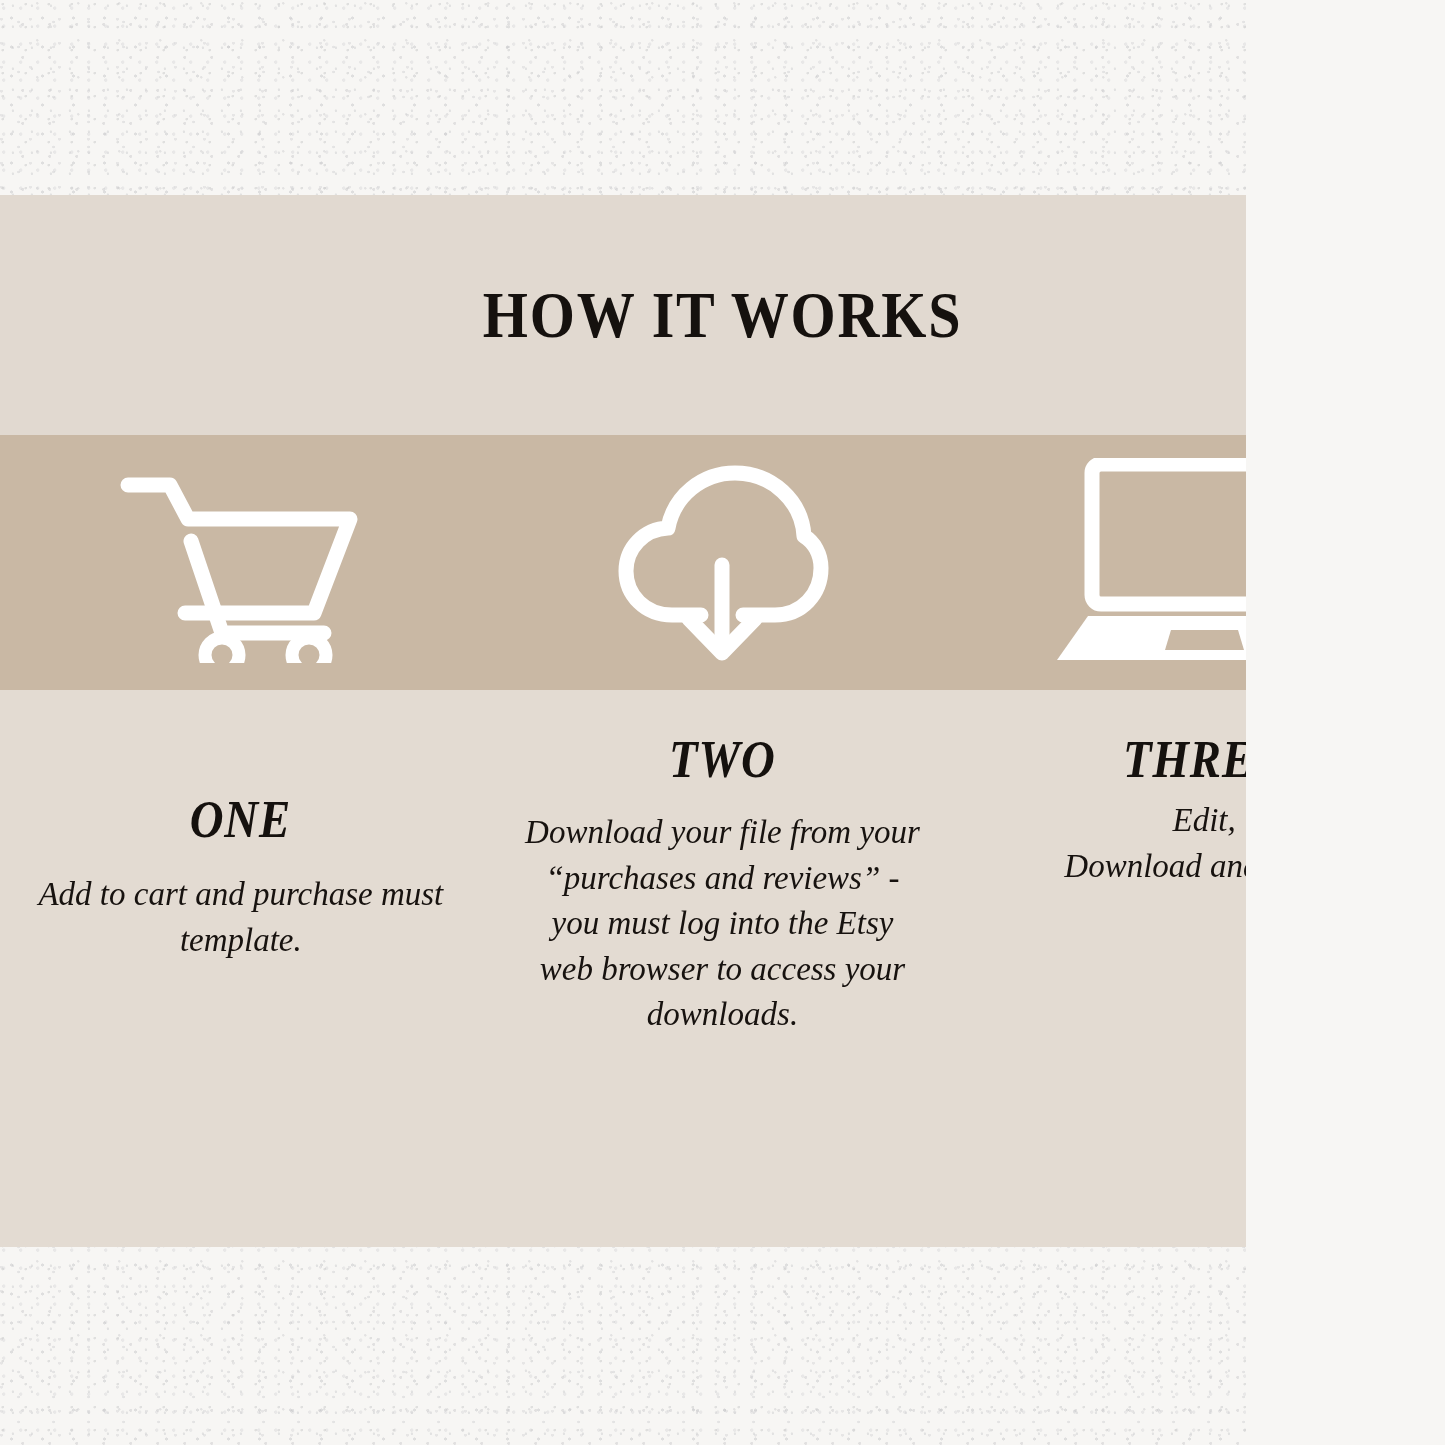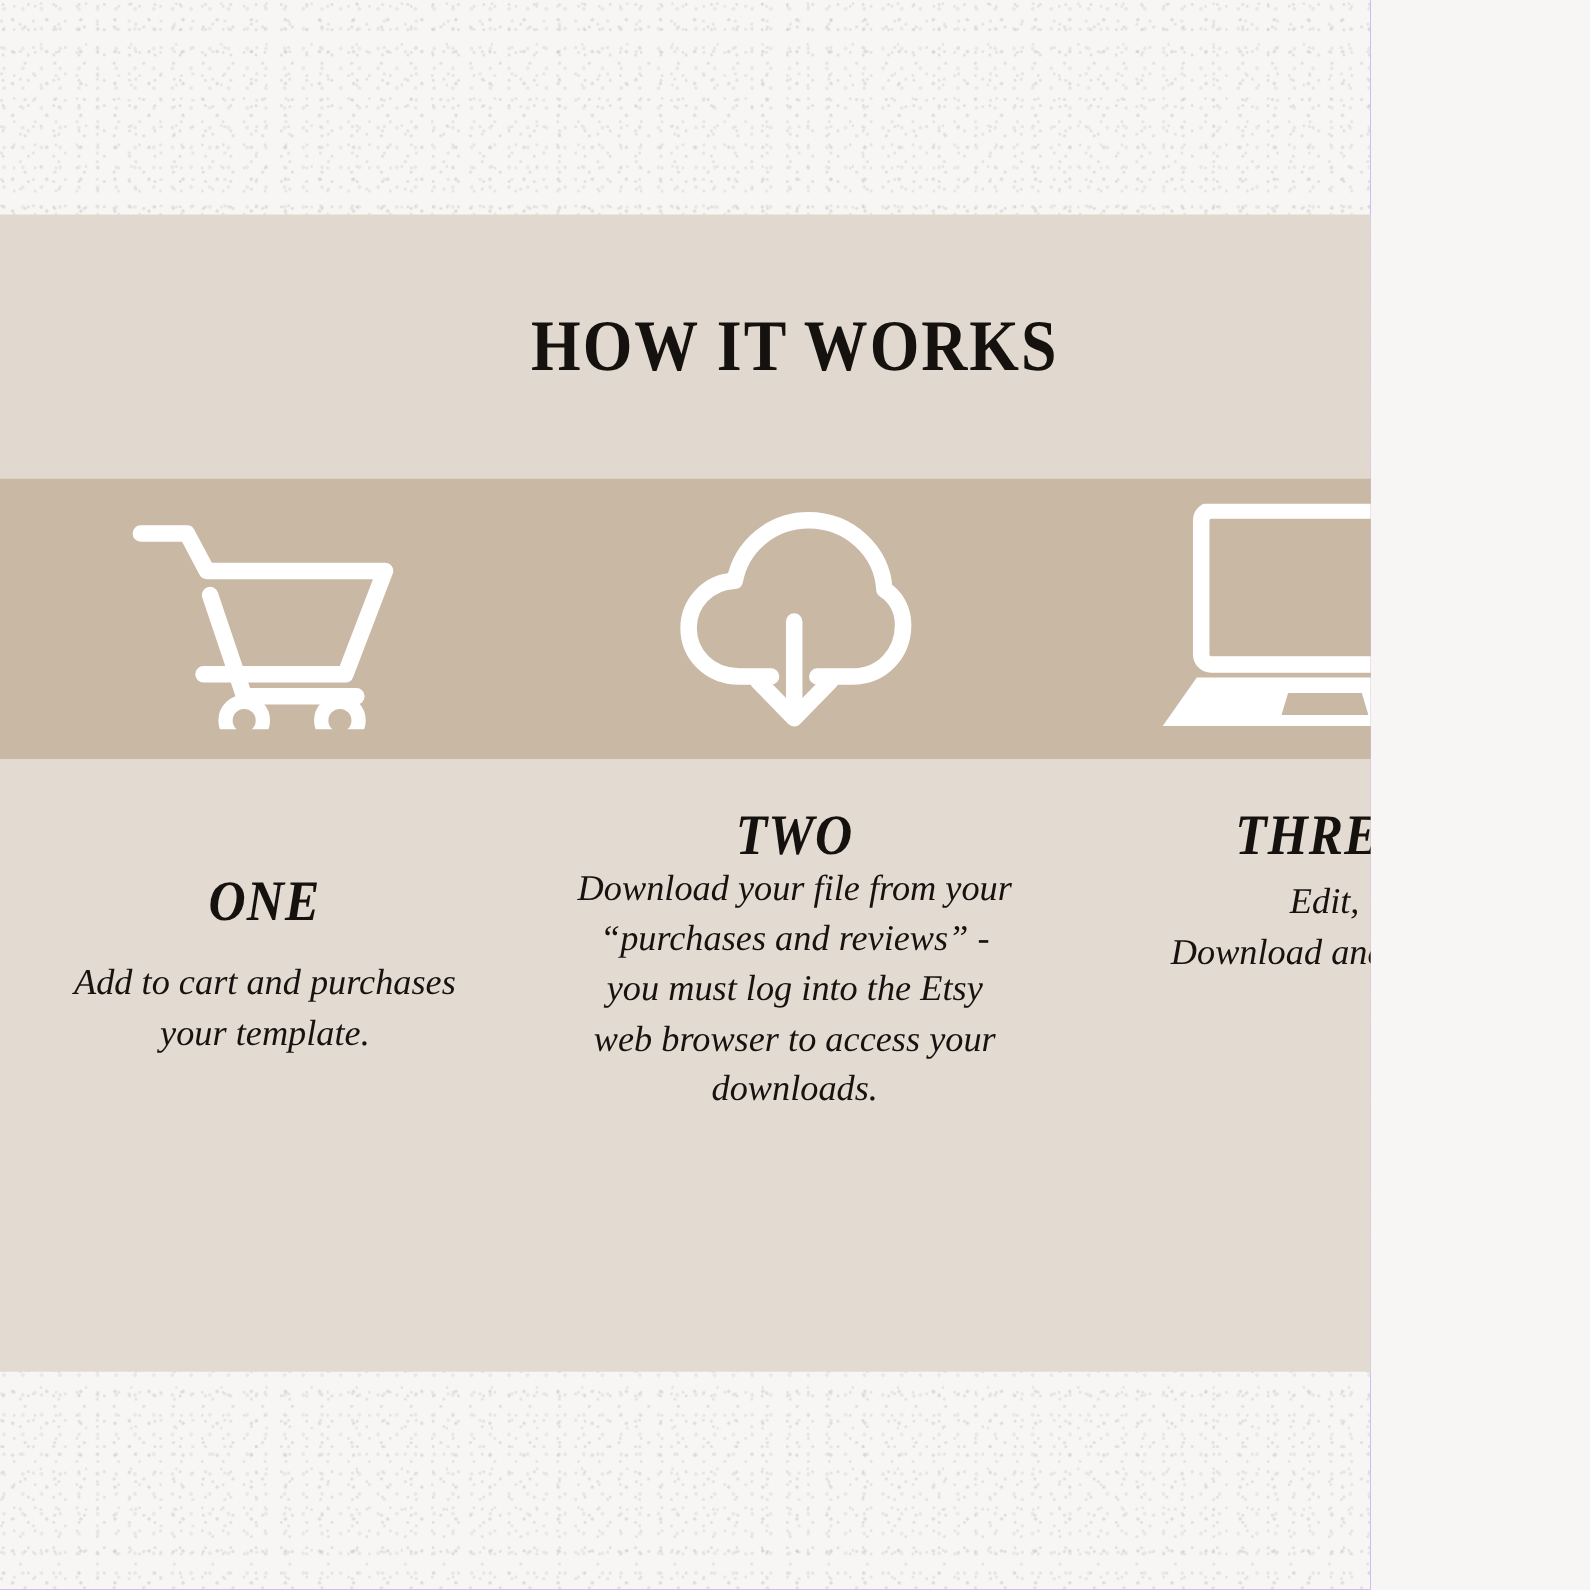--- a/index.html
+++ b/index.html
@@ -127,21 +127,21 @@
     color: #17120f;
     font-size: 33px;
     line-height: 1.38;
   }
 
   
   #col-one    { padding-top: 104px; }
   #col-one   .step-body { width: 410px; margin-top: 26px; }
 
   #col-two    { padding-top: 44px; }
-  #col-two   .step-body { width: 395px; }
+  #col-two   .step-body { width: 395px; margin-top: 24px; }
 
   #col-three  { padding-top: 44px; }
   #col-three .step-body { width: 400px; margin-top: 12px; }
 
   .svg-icon { display: block; }
 </style>
 </head>
 <body>
 
 <div id="canvas">
@@ -196,21 +196,21 @@
         </svg>
       </span>
     </div>
 
   </div>
 
   <div id="steps-row">
 
     <div class="step-col" id="col-one">
       <div class="step-heading">ONE</div>
-      <div class="step-body">Add to cart and purchases your template.</div>
+      <div class="step-body">Add to cart and purchase must template.</div>
     </div>
 
     <div class="step-col" id="col-two">
       <div class="step-heading">TWO</div>
       <div class="step-body">Download your file from your “purchases and reviews” - you must log into the Etsy web browser to access your downloads.</div>
     </div>
 
     <div class="step-col" id="col-three">
       <div class="step-heading">THREE</div>
       <div class="step-body">Edit,<br>Download and Print.</div>

